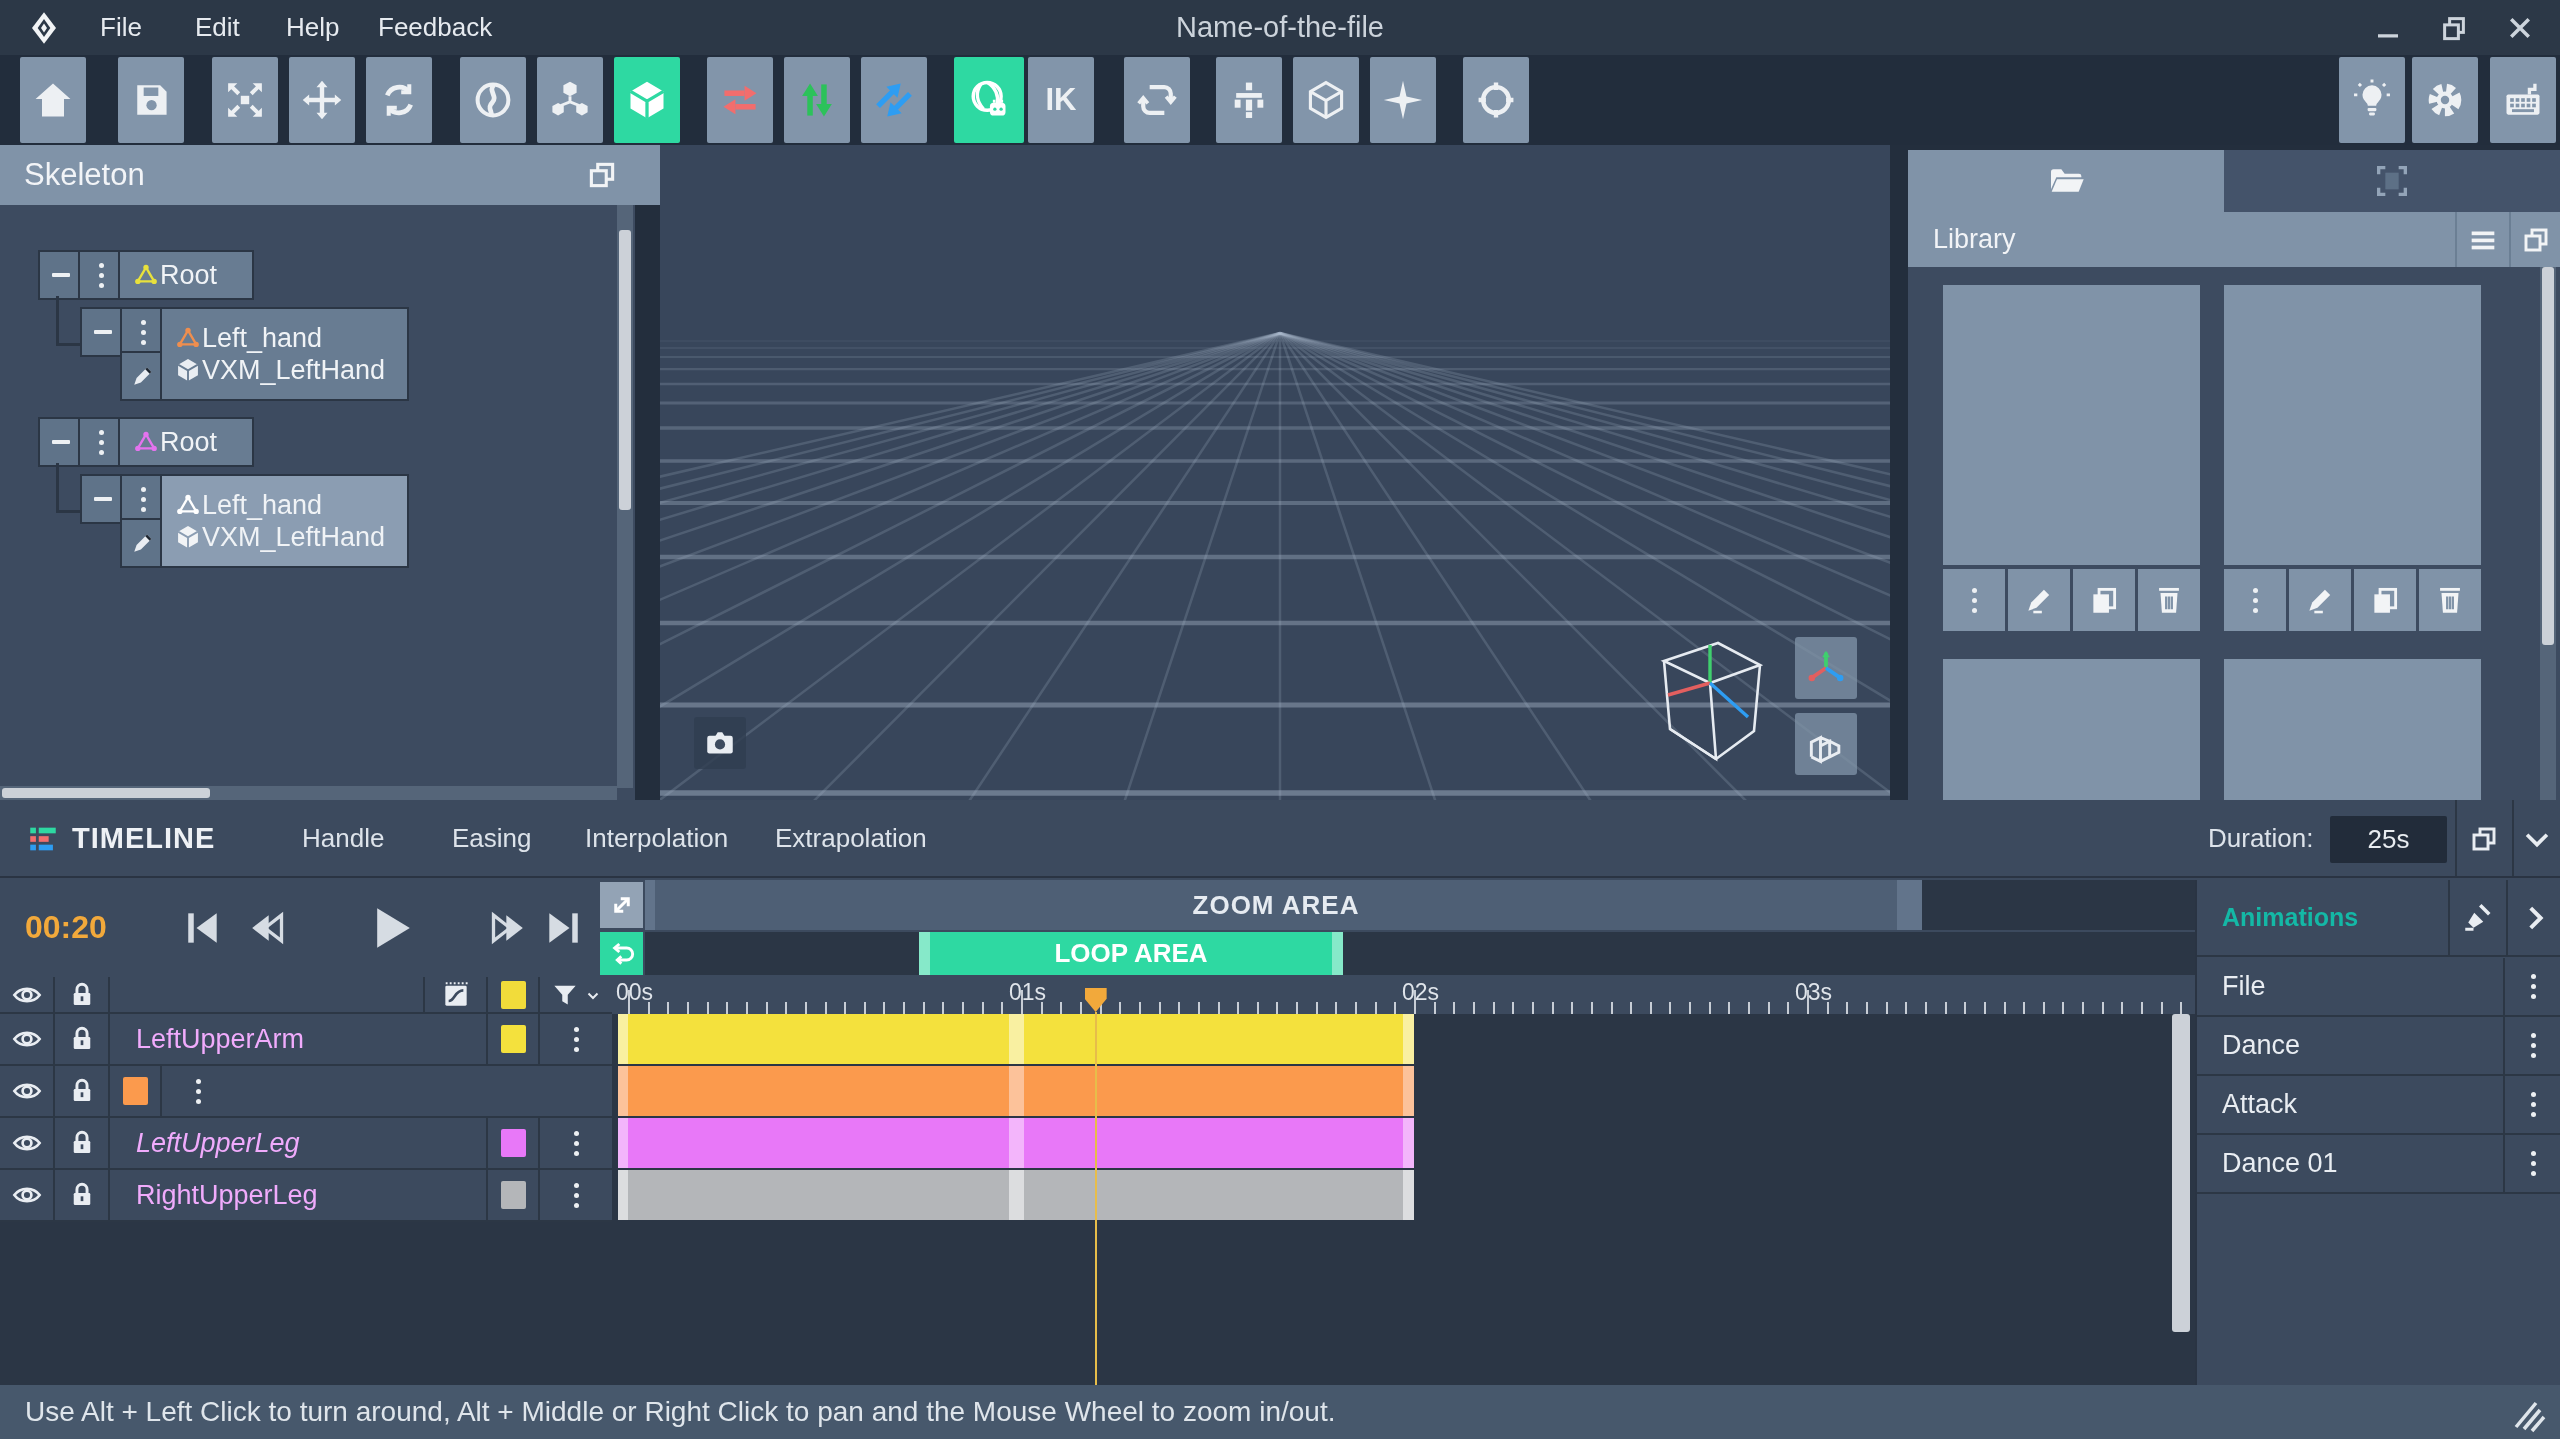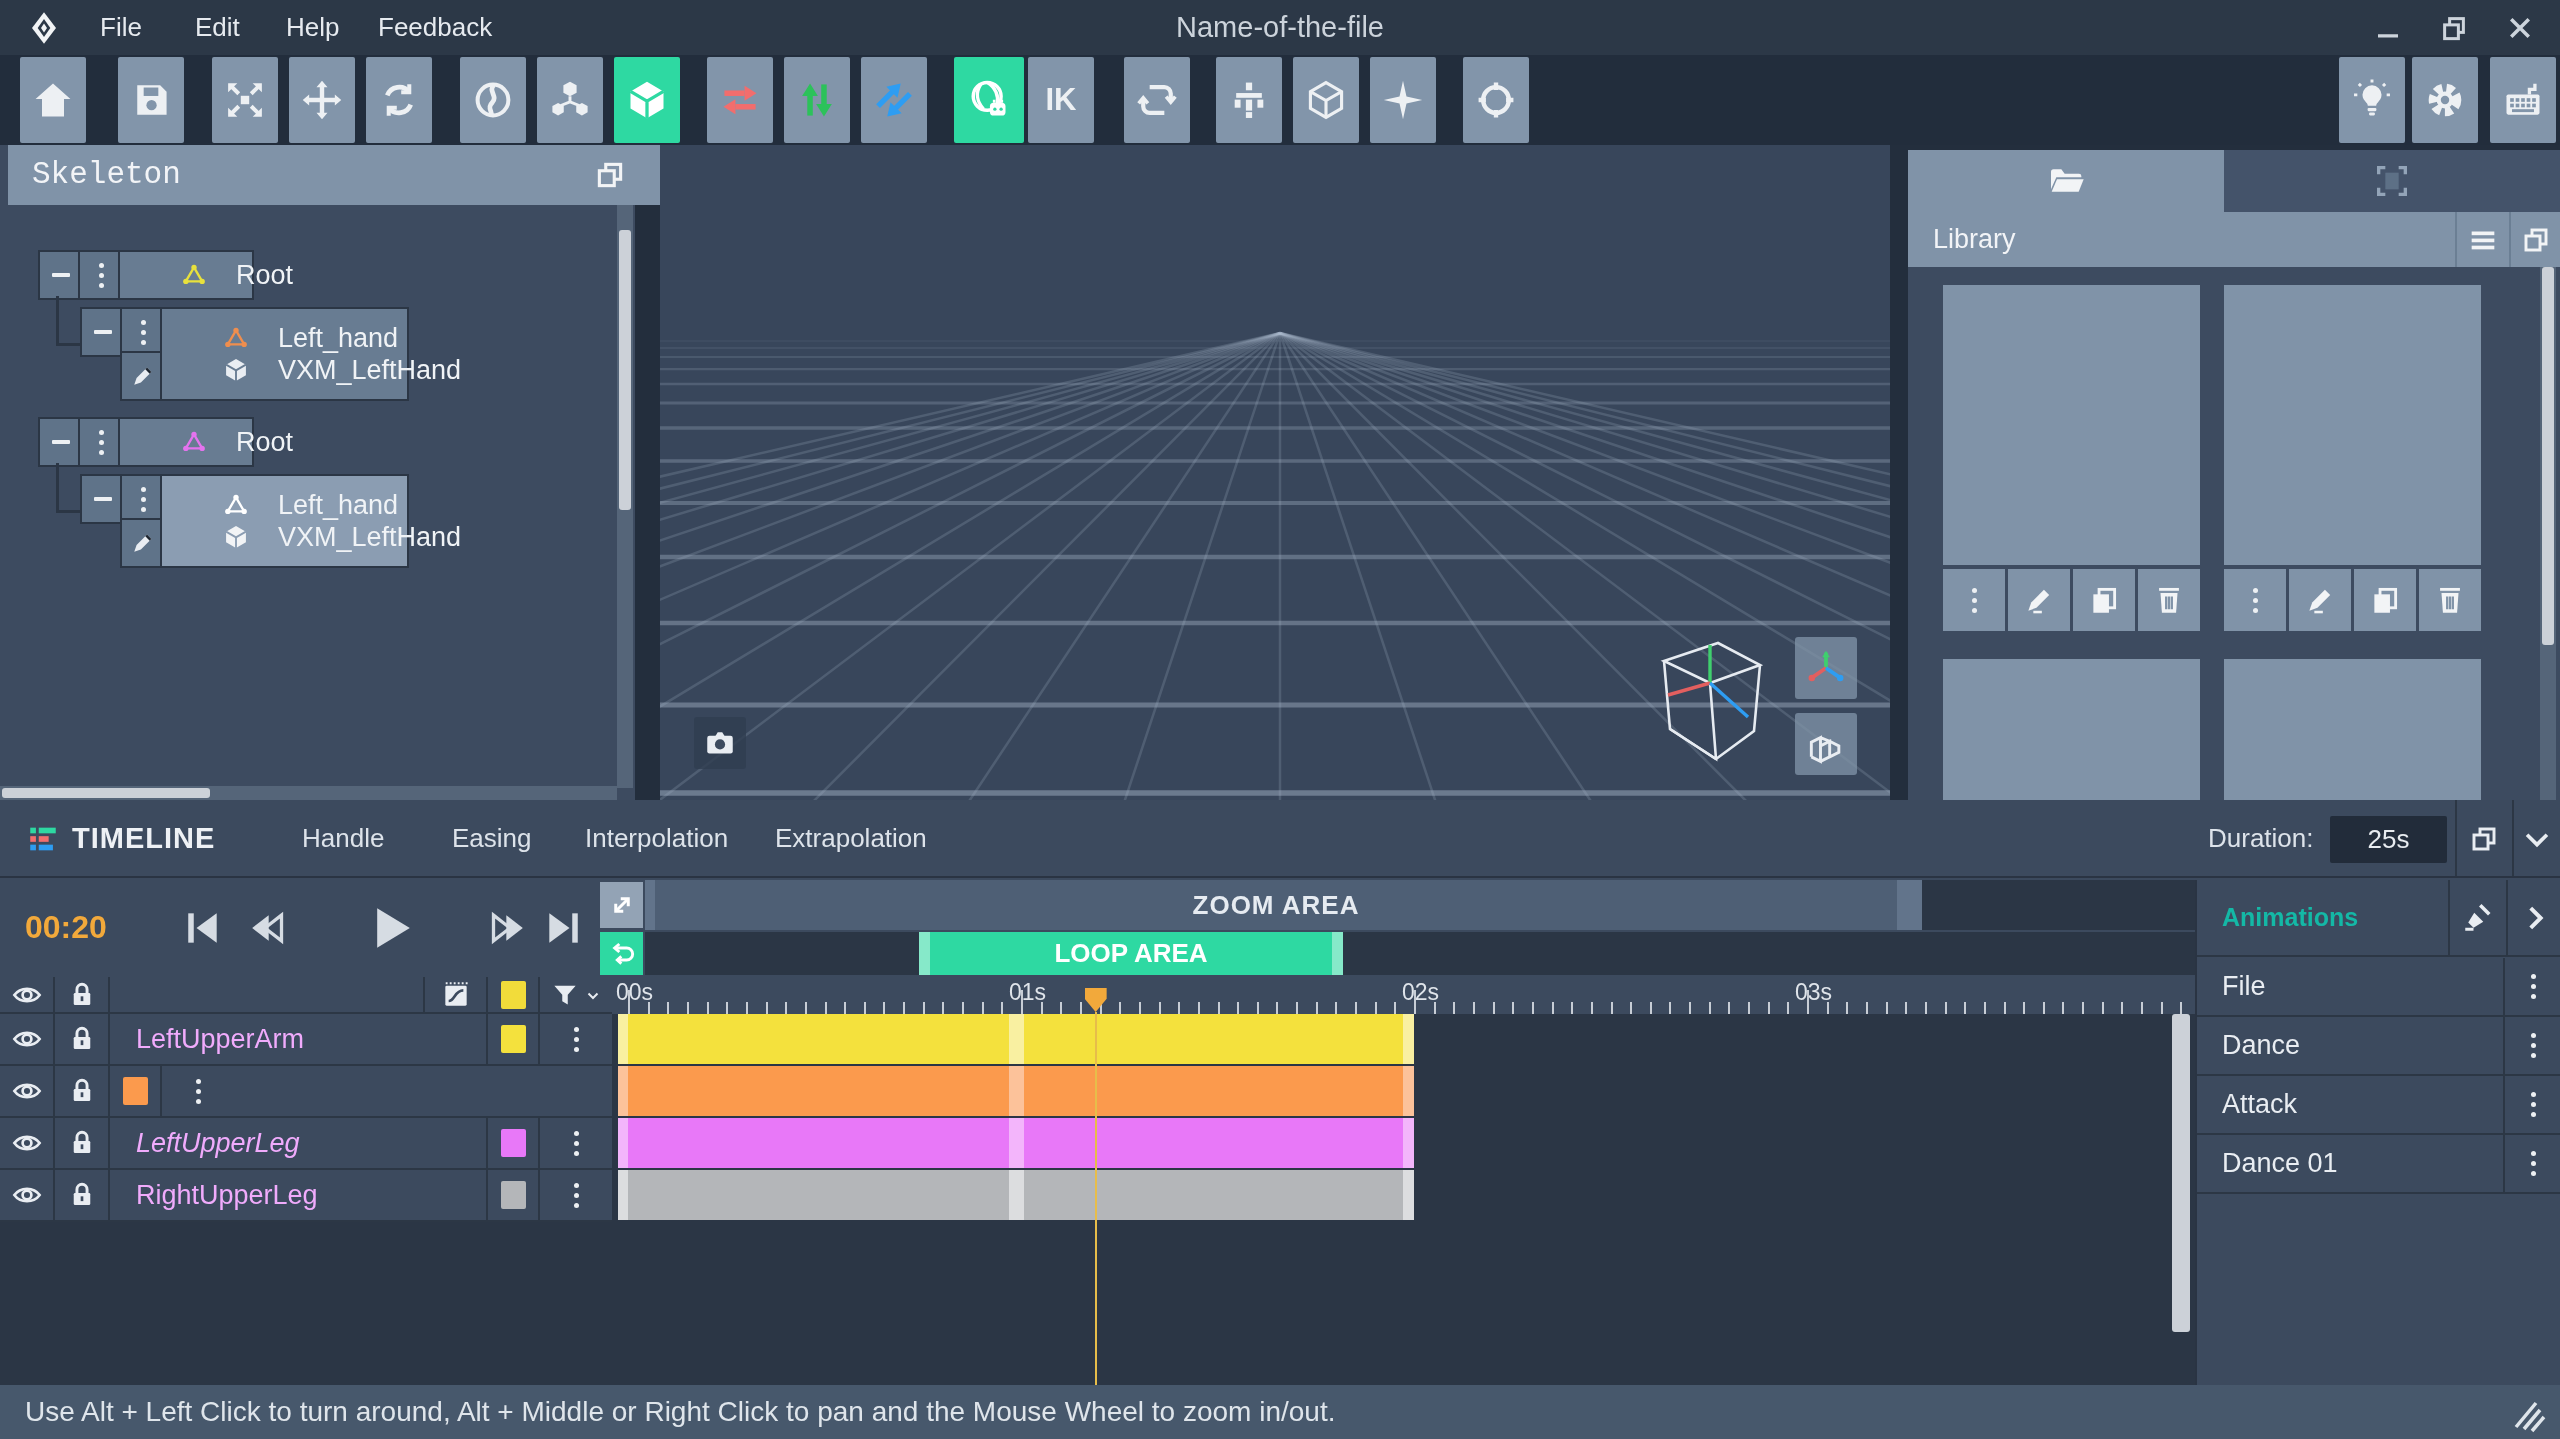--- a/index.html
+++ b/index.html
@@ -22,25 +22,25 @@
           display:flex;align-items:center;justify-content:center;}
   .tb-btn.active{background:#2ed9a2;}
   .tb-btn svg{width:44px;height:44px;}
   .ik-label{font-size:31px;font-weight:bold;color:#edf0f3;}
 
   
   .panel-header{background:#8093a8;color:#f2f4f7;}
 
   
   #skeleton-panel{left:0;top:145px;width:635px;height:655px;background:#3d4b60;}
-  #skeleton-header{left:8px;top:0;width:718px;height:60px;font-family:Liberation Mono, monospace;}
+  #skeleton-header{left:0;top:0;width:718px;height:60px;}
   #skeleton-title{left:24px;top:0;height:60px;line-height:60px;font-size:31px;}
   .tree-cell{background:#5f7389;border:2px solid #2b3645;display:flex;align-items:center;justify-content:center;}
   .tree-label{background:#687c92;border:2px solid #2b3645;display:flex;flex-direction:column;justify-content:center;}
-  .tree-row-line{display:flex;align-items:center;gap:28px;font-size:27px;color:#f0f3f6;padding-left:12px;height:32px;margin-left:48px;}
+  .tree-row-line{display:flex;align-items:center;gap:0;font-size:27px;color:#f0f3f6;padding-left:12px;height:32px;}
   .minus-glyph{width:18px;height:4px;background:#edf0f3;border-radius:1px;}
   .vdots{width:5px;height:5px;border-radius:50%;background:#edf0f3;box-shadow:0 10px 0 #edf0f3,0 -10px 0 #edf0f3;}
   .connector{background:#2b3645;}
 
   
   #viewport{left:660px;top:145px;width:1230px;height:655px;background:#38465b;overflow:hidden;}
   .vp-btn{background:rgba(130,149,170,.75);border-radius:3px;display:flex;align-items:center;justify-content:center;}
   #camera-btn{left:34px;top:572px;width:52px;height:52px;background:rgba(47,61,80,.8);}
   #camera-btn svg{width:34px;height:34px;}
 

